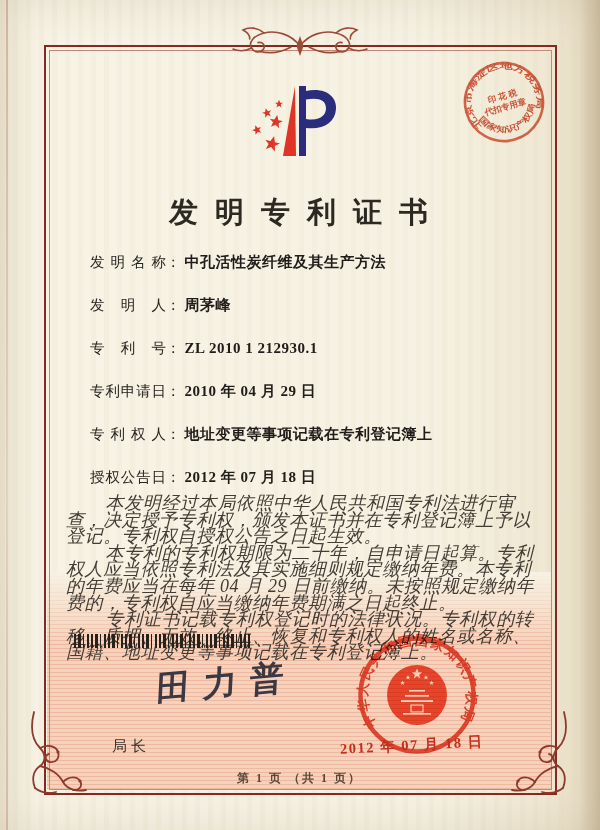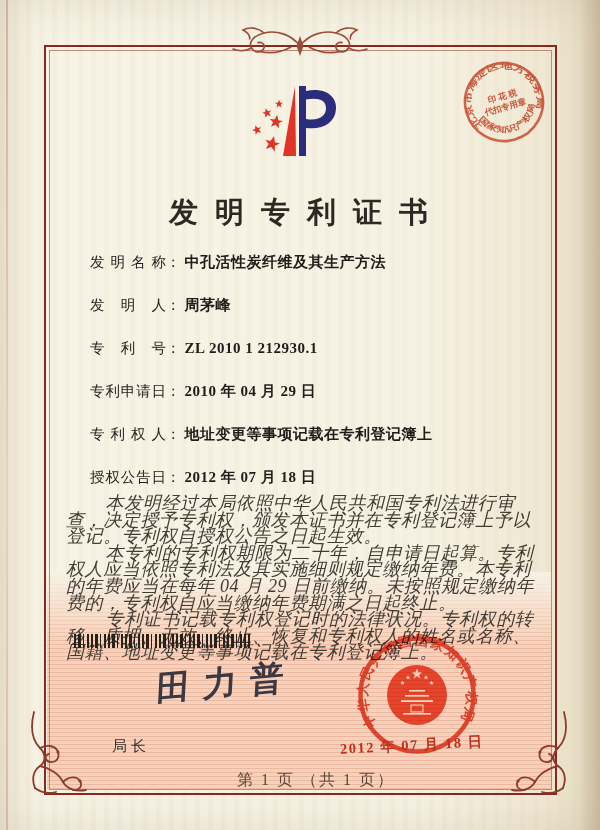--- a/index.html
+++ b/index.html
@@ -55,21 +55,21 @@
       #27211b 13px 15px, rgba(0,0,0,0) 15px 17px);}
 
   .director{position:absolute;left:112px;top:690px;font-size:15px;letter-spacing:4px;color:#35302b;margin-top:47px;}
   .signature{position:absolute;left:156px;top:660px;font-size:34px;font-weight:700;
     letter-spacing:13px;color:#2d2c3a;transform:rotate(-5deg) skewX(-8deg);opacity:.92;}
 
   .seal{position:absolute;left:355px;top:633px;mix-blend-mode:multiply;opacity:.95;}
   .seal-date{position:absolute;left:340px;top:736px;font-size:14.5px;color:#c32f1c;
     letter-spacing:1.5px;transform:rotate(-3deg);font-weight:600;}
 
-  .footer{position:absolute;left:237px;top:770px;font-size:16px;letter-spacing:2px;color:#5c4738;}
+  .footer{position:absolute;left:237px;top:770px;font-size:12px;letter-spacing:2px;color:#5c4738;font-weight:bold;}
 
   .tax-stamp{position:absolute;left:459px;top:57px;transform:rotate(-16deg);opacity:.9;
     mix-blend-mode:multiply;}
 
   .ornament-top{position:absolute;left:197px;top:25px;}
   .corner-bl{position:absolute;left:26px;top:710px;}
   .corner-br{position:absolute;left:506px;top:710px;transform:scaleX(-1);}
 </style>
 </head>
 <body>

